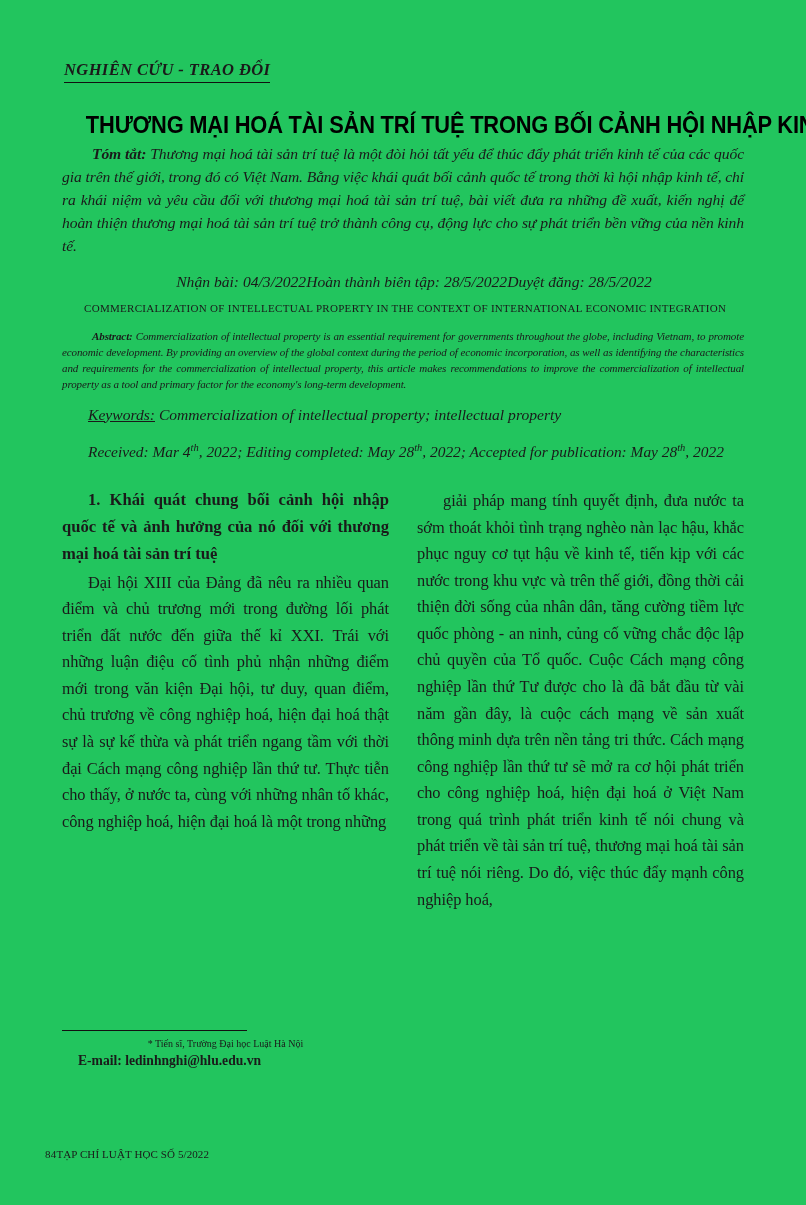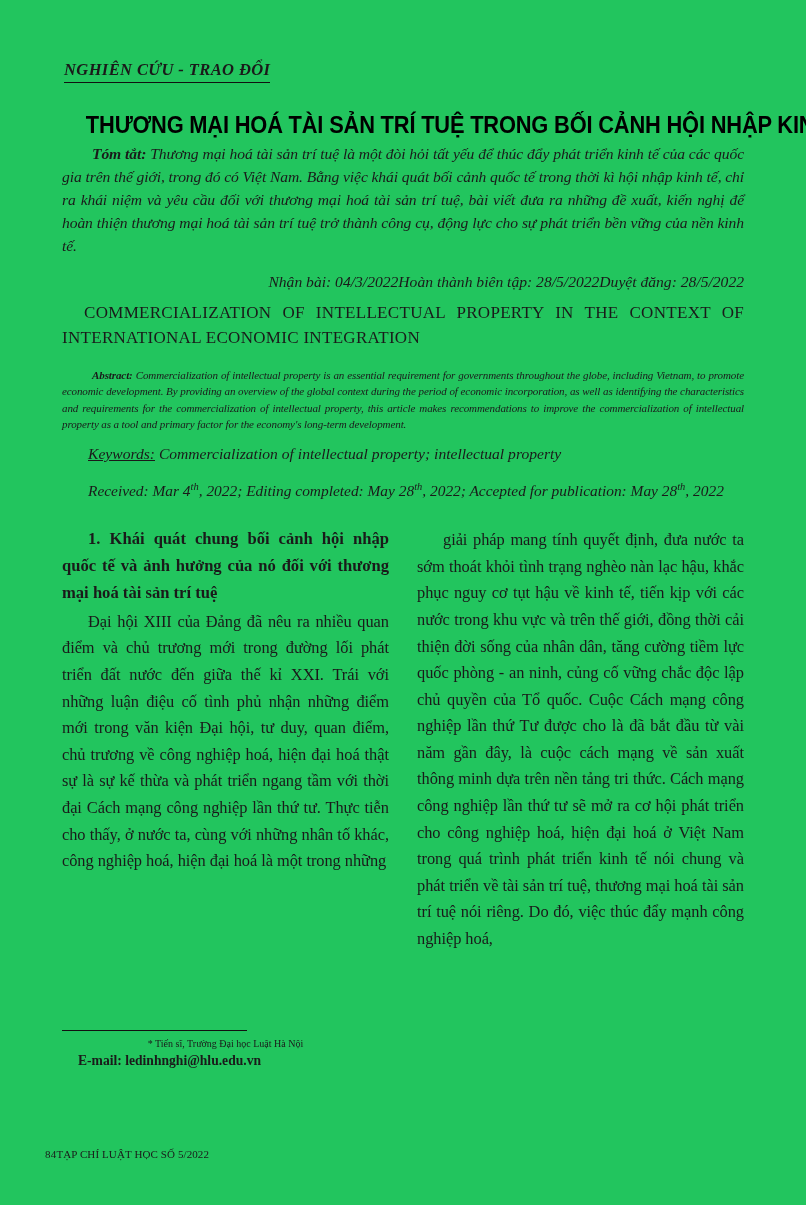--- a/index.html
+++ b/index.html
@@ -90,27 +90,27 @@
   }
   .keyword-line .kw-label {
     text-decoration: underline;
   }
 
   .dates-row {
     margin-top: 6px;
     font-style: italic;
     font-size: 15.6px;
     display: flex;
-    justify-content: flex-end;
+    justify-content: center;
     padding-left: 22px;
   }
 
   .title-en {
     margin-top: 10px;
-    font-size: 17px;
+    font-size: 11px;
     line-height: 1.45;
     text-align: justify;
     text-align-last: left;
     letter-spacing: 0.3px;
   }
   .title-en .lead {
     padding-left: 22px;
   }
 
   .abs-en {

